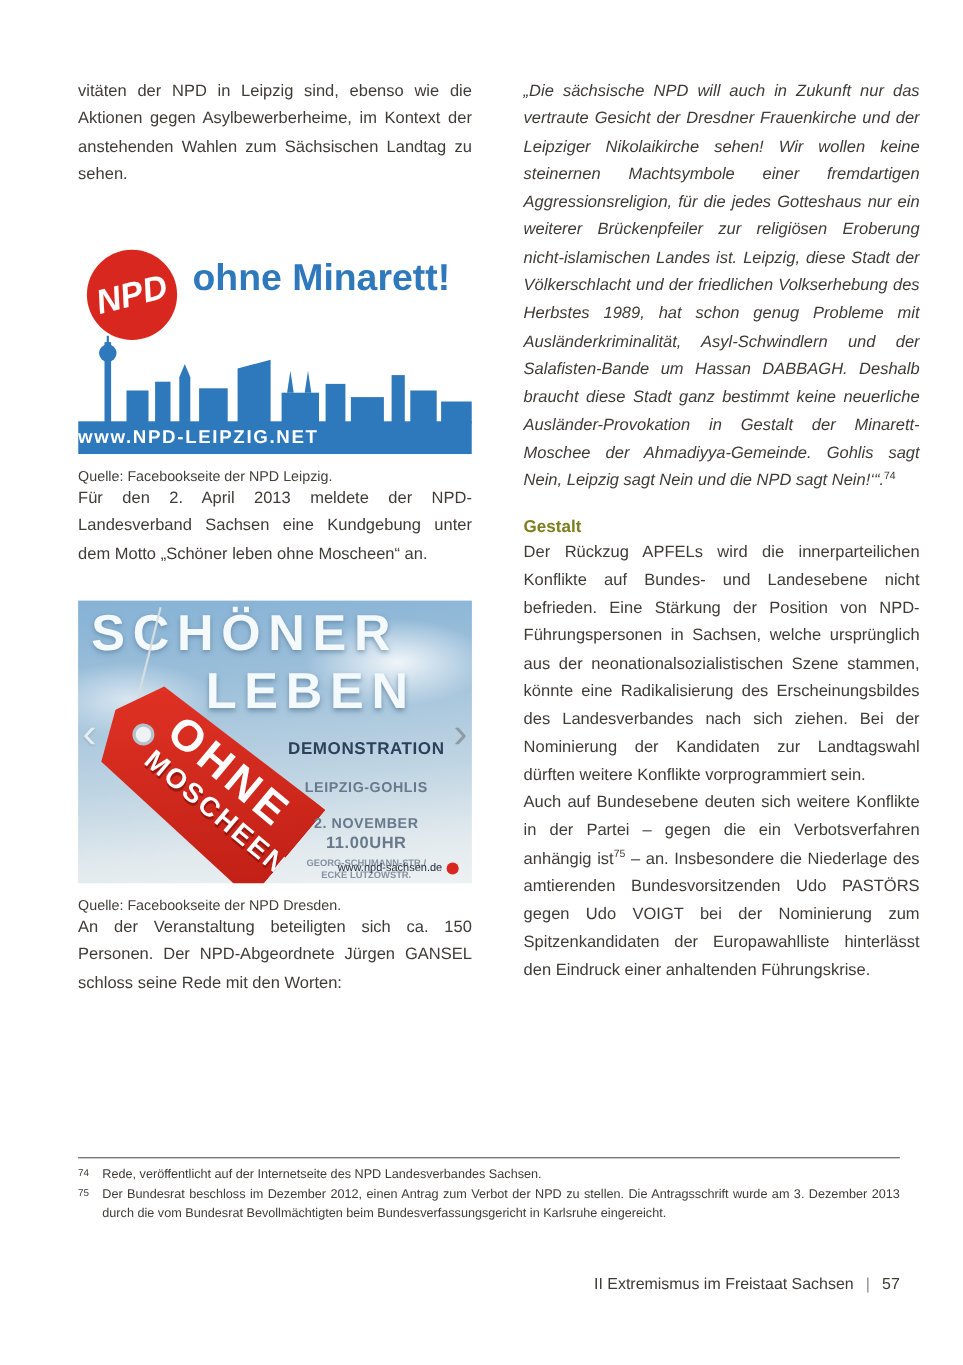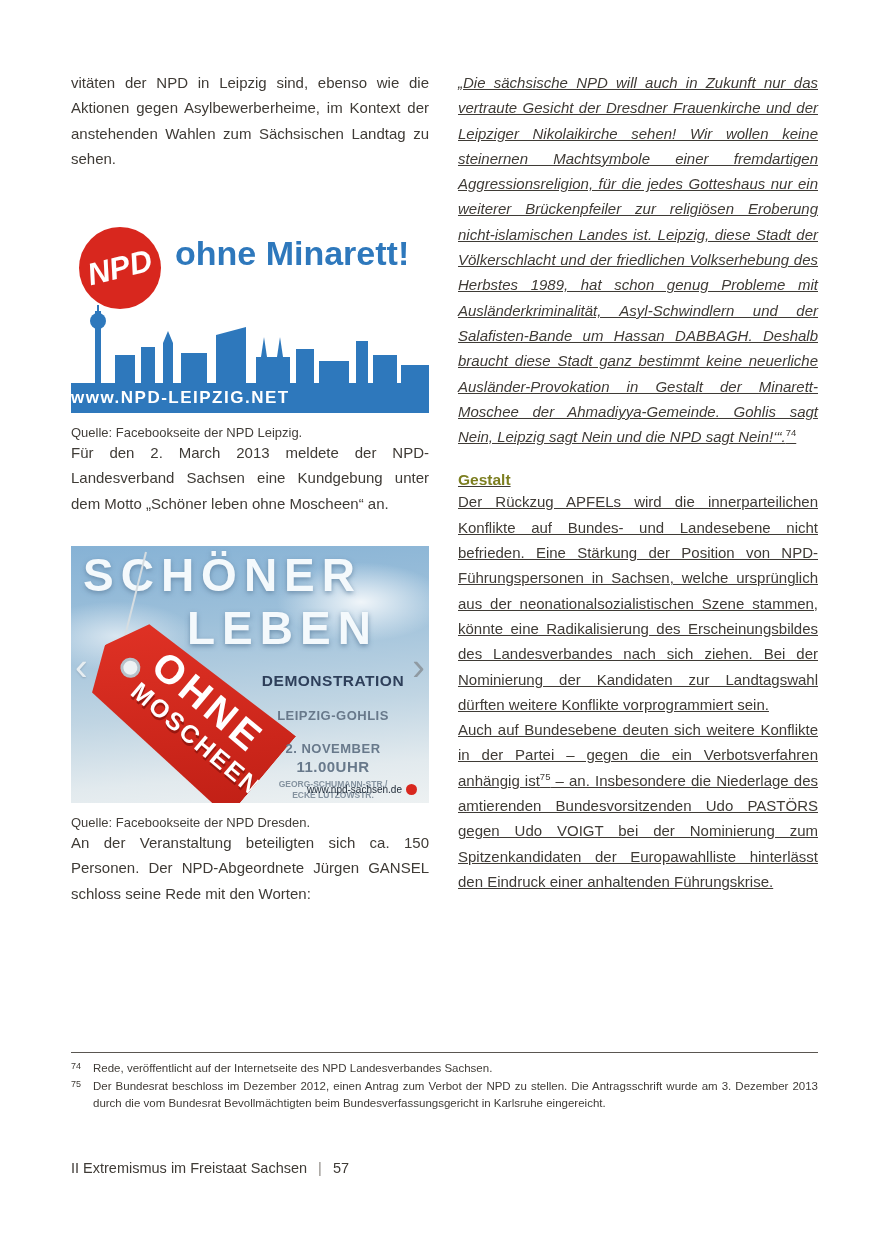--- a/index.html
+++ b/index.html
@@ -3,21 +3,21 @@
 <meta charset="utf-8">
 <style>
   html,body { margin:0; padding:0; background:#ffffff; }
   .page {
     position:relative; width:875px; height:1241px; margin:0 auto;
     background:#ffffff; overflow:hidden;
     font-family:"Liberation Sans", sans-serif; color:#3f3b36;
   }
   .col { position:absolute; top:70px; }
   .col-left  { left:71px;  width:358px; }
-  .col-right { left:458px; width:360px;text-decoration:underline; }
+  .col-right { left:476px; width:360px; }
 
   p.body { margin:0; font-size:15px; line-height:25.3px; text-align:justify; hyphens:auto; }
   .mt52 { margin-top:52px; }
   .mt56 { margin-top:56px; }
   .quote { font-style:italic; }
   sup.ref { font-size:9.5px; line-height:0; font-style:normal; }
 
   
   .figure1 { position:relative; width:358px; height:200px; margin-top:42px; background:#fff; overflow:hidden; }
   .npd-logo {
@@ -84,21 +84,21 @@
     position:absolute; left:71px; width:747px; top:1052px;
     border-top:1px solid #5a5651; padding-top:7px;
     font-size:11.5px; line-height:17.5px; color:#3f3b36;
   }
   .fn { display:flex; }
   .fn-ref { flex:0 0 22px; font-size:9px; position:relative; top:-2px; }
   .fn-text { flex:1; text-align:justify; }
 
   
   .footer {
-    position:absolute; left:71px; width:747px; top:1160px; text-align:left;
+    position:absolute; left:71px; width:747px; top:1160px; text-align:right;
     font-size:14.5px; color:#3f3b36;
   }
   .footer .sep { color:#8f8b86; margin:0 11px; }
 </style>
 </head>
 <body>
 
 <div class="page">
 
   <div class="col col-left">
@@ -131,21 +131,21 @@
           <rect x="285" y="36" width="12" height="44"></rect>
           <rect x="302" y="50" width="24" height="30"></rect>
           <rect x="330" y="60" width="28" height="20"></rect>
         </g>
       </svg>
       <div class="fig1-banner">www.NPD-LEIPZIG.NET</div>
     </div>
 
     <div class="caption">Quelle: Facebookseite der NPD Leipzig.</div>
 
-    <p class="body mt52">Für den 2. March 2013 meldete der NPD-Landesverband Sachsen eine Kundgebung unter dem Motto „Schöner leben ohne Moscheen“ an.</p>
+    <p class="body mt52">Für den 2. April 2013 meldete der NPD-Landesverband Sachsen eine Kundgebung unter dem Motto „Schöner leben ohne Moscheen“ an.</p>
 
     <div class="figure2">
       <div class="cloud c1"></div>
       <div class="cloud c2"></div>
       <div class="fig2-title t1">SCHÖNER</div>
       <div class="fig2-title t2">LEBEN</div>
       <div class="cord"></div>
       <div class="tag">
         <div class="grommet"></div>
         <div class="tag-text">

